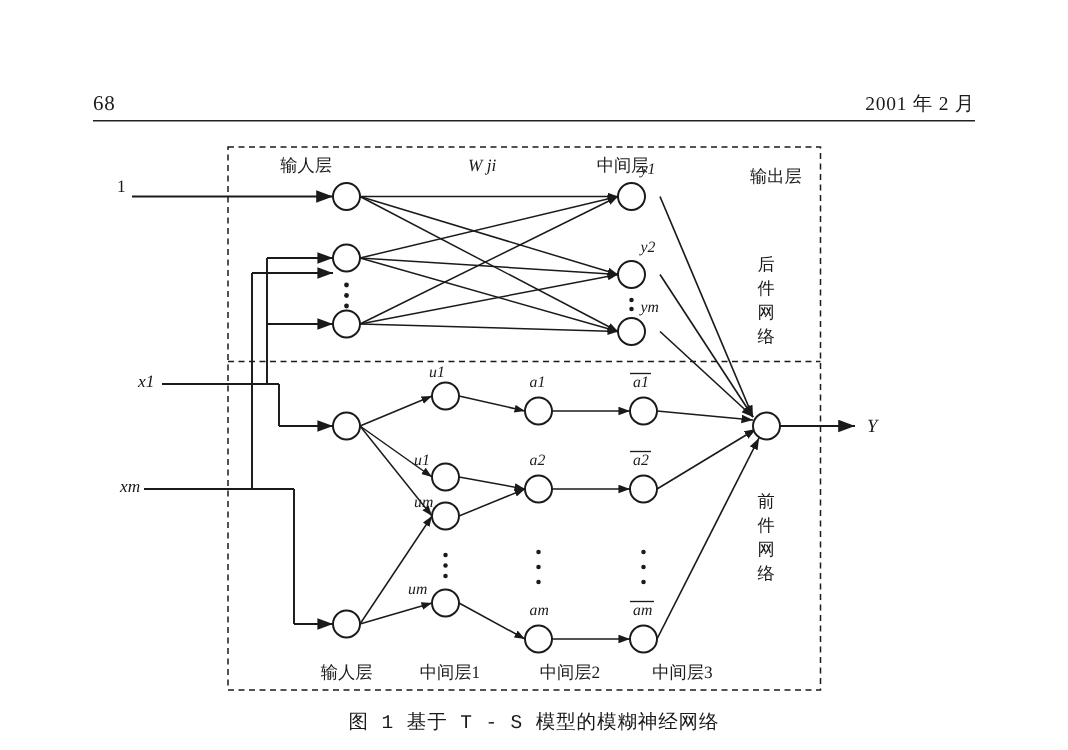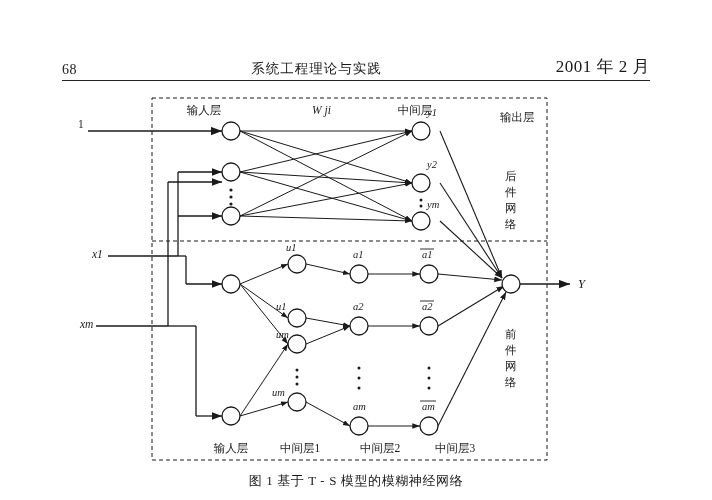--- a/index.html
+++ b/index.html
@@ -36,21 +36,21 @@
   .header .pagenum {
     font-size: 14px;
     letter-spacing: 0.5px;
     text-align: right;
   }
   .header .jtitle {
     font-size: 13.5px;
     letter-spacing: 1px;
   }
   .header .issue {
-    font-size: 17px;
+    font-size: 13px;
     letter-spacing: 0.5px;
     text-align: center;
   }
   .header-rule {
     position: absolute;
     left: 62px;
     top: 80px;
     width: 588px;
     height: 0;
     border-top: 1.6px solid #222;
@@ -67,31 +67,31 @@
     display: block;
   }
   .caption {
     position: absolute;
     left: 0;
     top: 472px;
     width: 712px;
     text-align: center;
     font-size: 13px;
     letter-spacing: 0.6px;
+    font-family: Liberation Mono, monospace;
   }
   .caption .cap-inner { display: inline-block; }
 </style>
 </head>
 <body>
 
 <div id="page">
 
   <div class="header">
     <div class="pagenum">68</div>
-    <div class="jtitle">系统工程理论与实践</div>
     <div class="issue">2001 年 2 月</div>
   </div>
   <div class="header-rule"></div>
 
   <div id="figure">
     <svg width="712" height="380" viewBox="0 0 712 380" xmlns="http://www.w3.org/2000/svg">
       <defs>
         <marker id="arrow" markerWidth="9" markerHeight="9" refX="8" refY="3" orient="auto" markerUnits="strokeWidth">
           <path d="M0,0 L8,3 L0,6 z" fill="#1a1a1a"></path>
         </marker>

